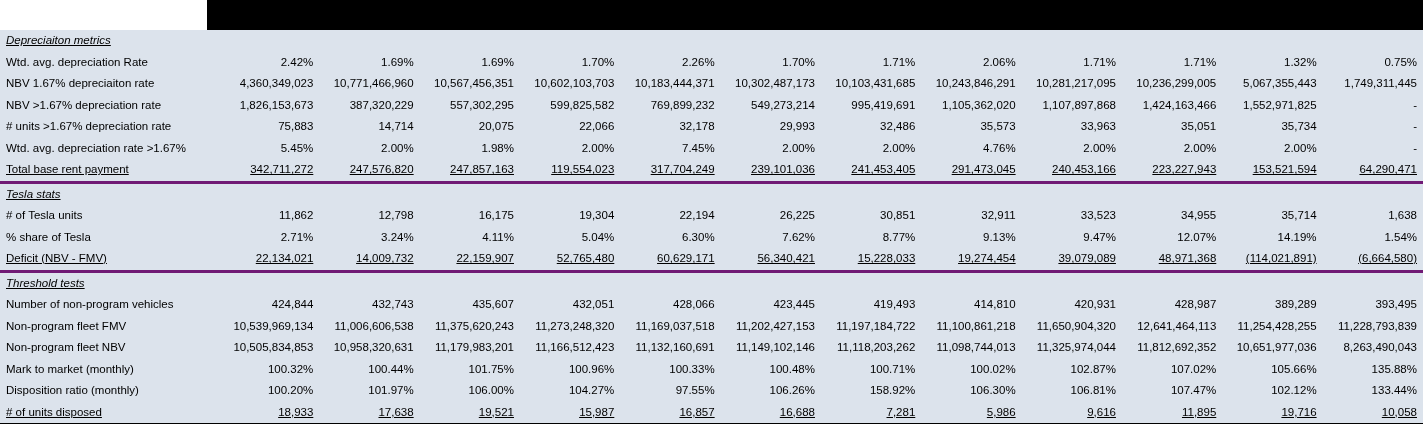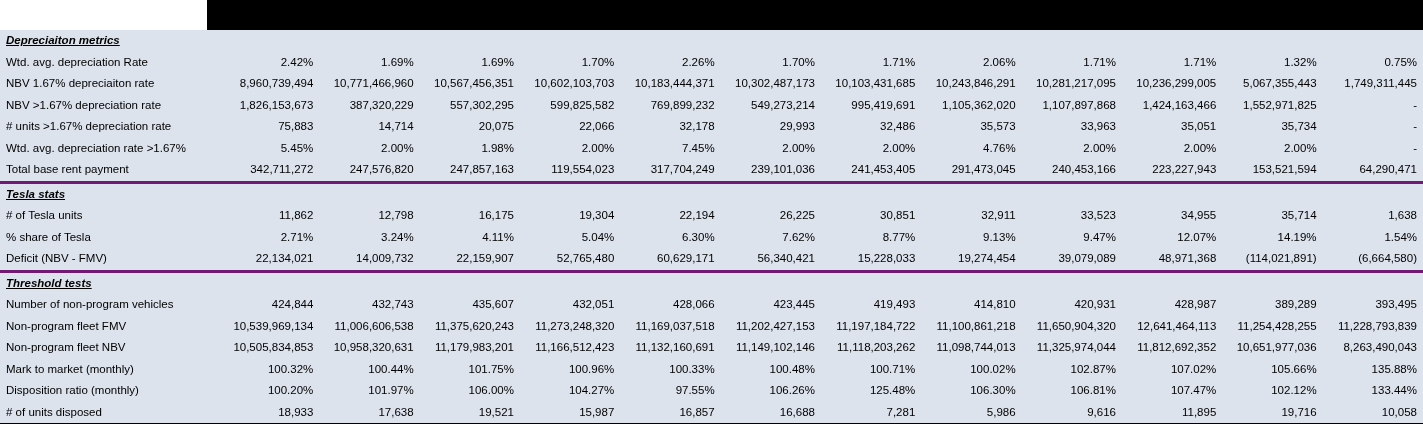--- a/index.html
+++ b/index.html
@@ -42,25 +42,25 @@
     border-right:1px solid #000000;
   }
   td.num{
     text-align:right;
   }
   tr.data td.num{ border-left:0; }
   
   tr.section td.label span{
     font-style:italic;
     text-decoration:underline;
-    font-weight:bold;
+    font-weight:normal;
   }
   tr.section td.num{ }
   
-  tr.blockend td{ border-bottom:1px solid #000000; }
+  tr.blockend td{ border-bottom:1px solid #000000;text-decoration:underline; }
   tr.toprule td{ border-top:3px solid #701a75; }
 </style>
 </head>
 <body>
 
 <div id="sheet">
   <div class="topbar">
     <div class="white-notch"></div>
   </div>
   <table class="grid" id="grid">
@@ -90,21 +90,21 @@
           <td class="num">1.70%</td>
           <td class="num">1.71%</td>
           <td class="num">2.06%</td>
           <td class="num">1.71%</td>
           <td class="num">1.71%</td>
           <td class="num">1.32%</td>
           <td class="num">0.75%</td>
         </tr>
         <tr class="data">
           <td class="label">NBV 1.67% depreciaiton rate</td>
-          <td class="num">8,960,739,494</td>
+          <td class="num">4,360,349,023</td>
           <td class="num">10,771,466,960</td>
           <td class="num">10,567,456,351</td>
           <td class="num">10,602,103,703</td>
           <td class="num">10,183,444,371</td>
           <td class="num">10,302,487,173</td>
           <td class="num">10,103,431,685</td>
           <td class="num">10,243,846,291</td>
           <td class="num">10,281,217,095</td>
           <td class="num">10,236,299,005</td>
           <td class="num">5,067,355,443</td>
@@ -306,21 +306,21 @@
           <td class="num">135.88%</td>
         </tr>
         <tr class="data">
           <td class="label">Disposition ratio (monthly)</td>
           <td class="num">100.20%</td>
           <td class="num">101.97%</td>
           <td class="num">106.00%</td>
           <td class="num">104.27%</td>
           <td class="num">97.55%</td>
           <td class="num">106.26%</td>
-          <td class="num">125.48%</td>
+          <td class="num">158.92%</td>
           <td class="num">106.30%</td>
           <td class="num">106.81%</td>
           <td class="num">107.47%</td>
           <td class="num">102.12%</td>
           <td class="num">133.44%</td>
         </tr>
         <tr class="data blockend">
           <td class="label"># of units disposed</td>
           <td class="num">18,933</td>
           <td class="num">17,638</td>

